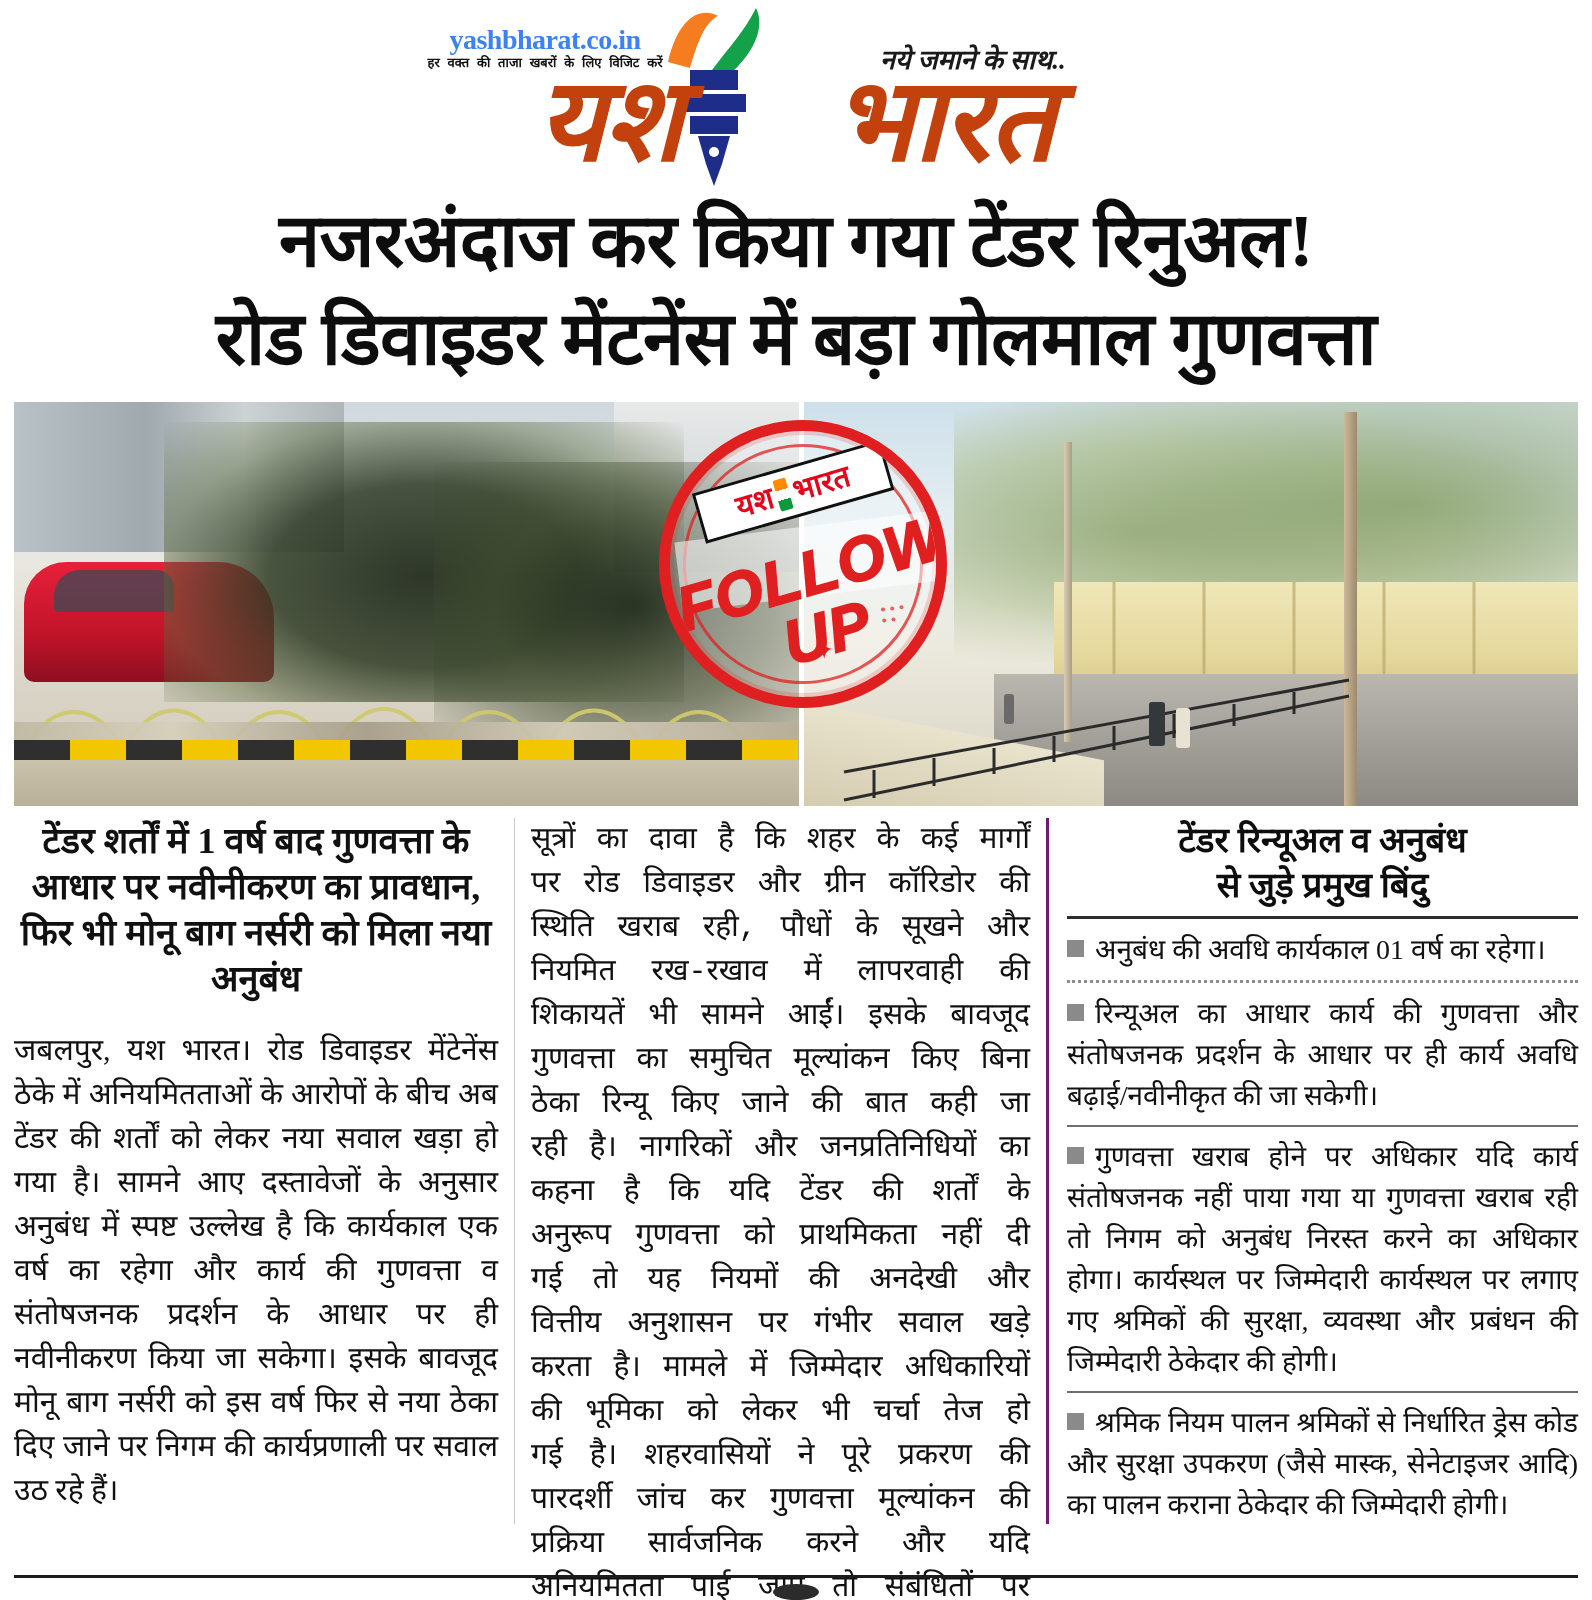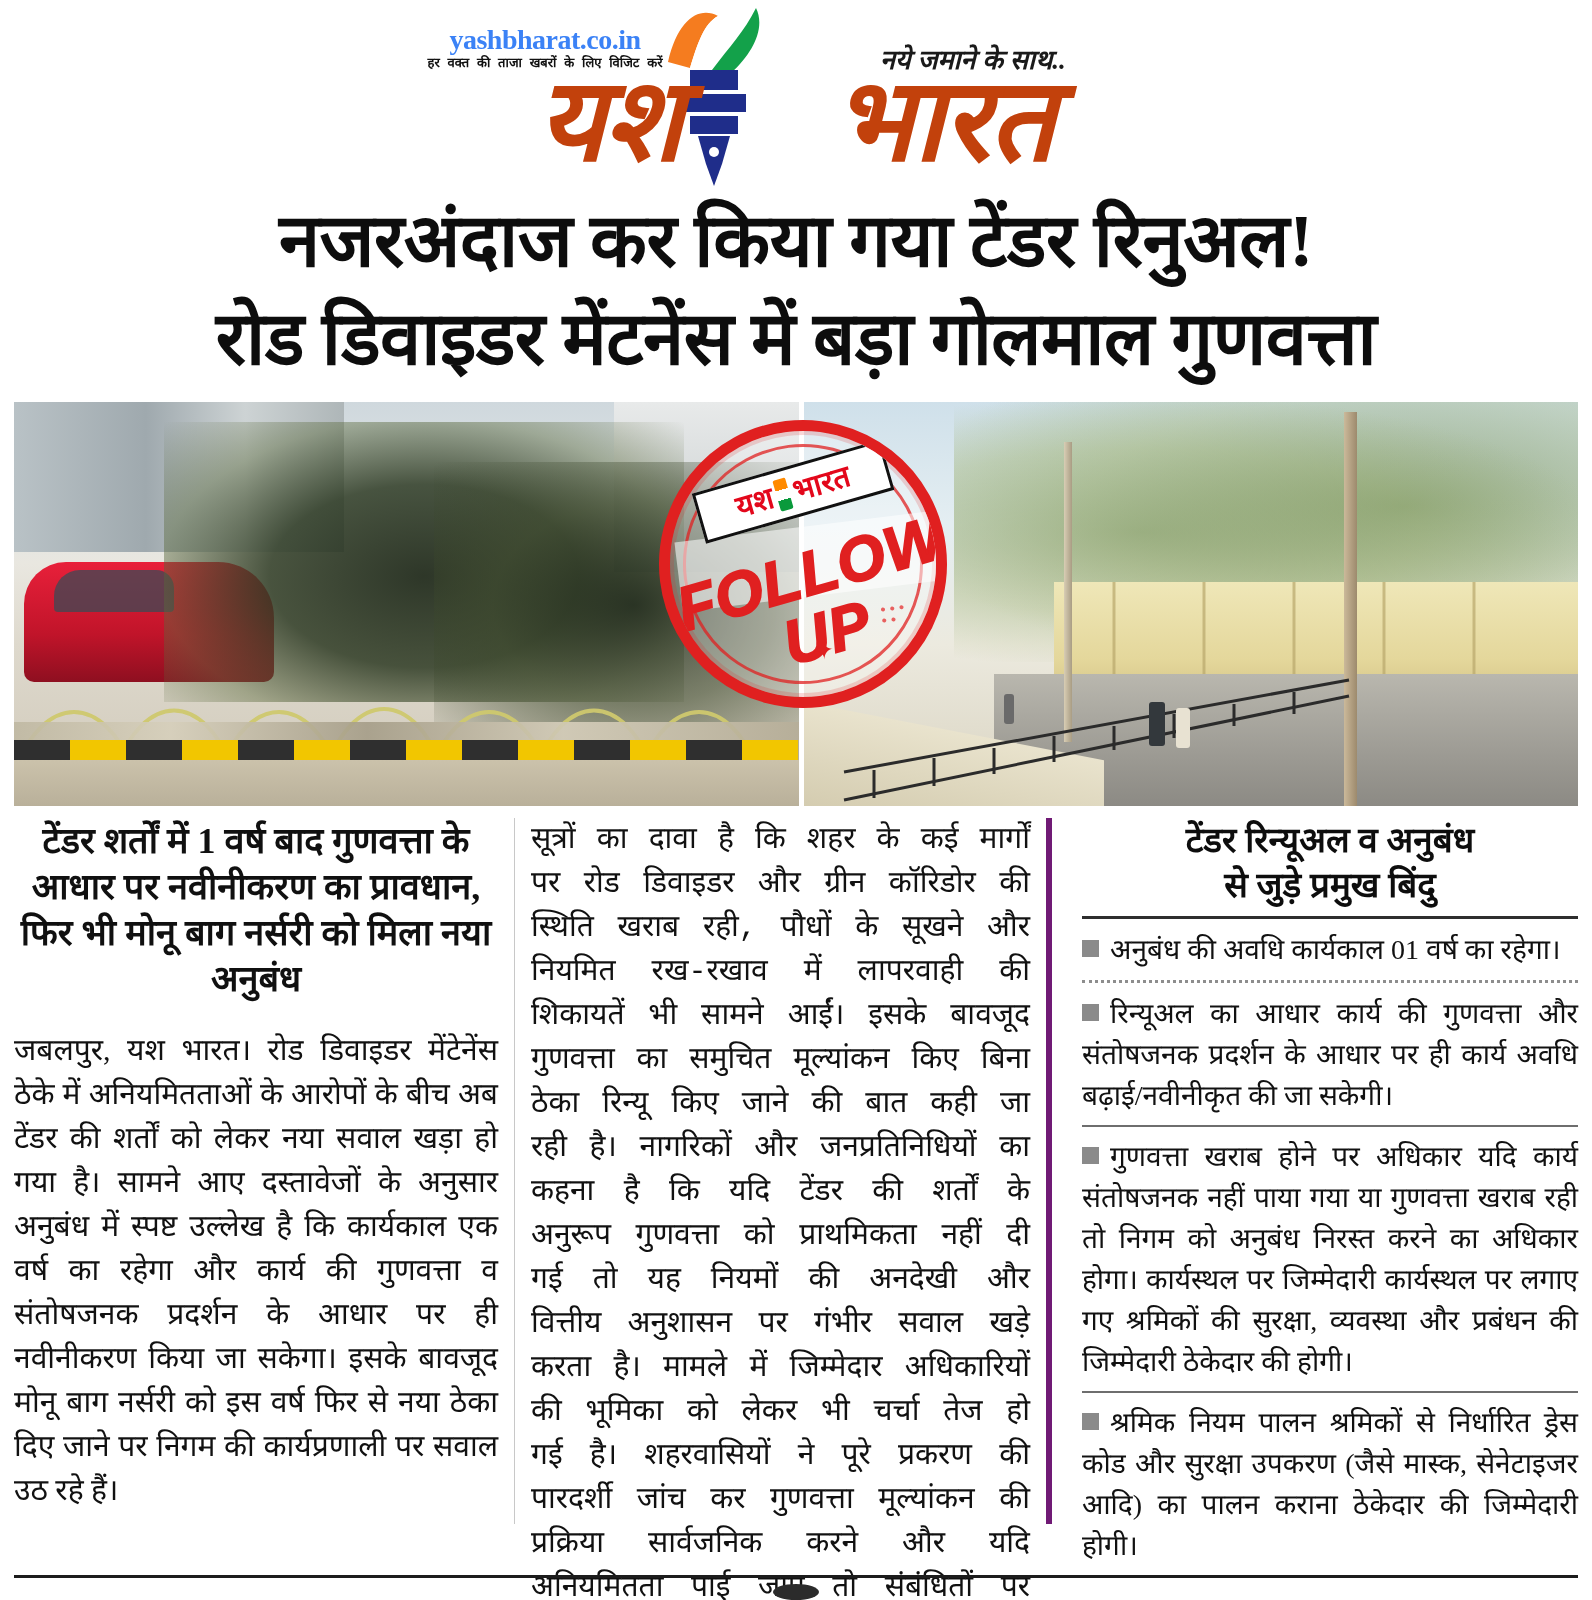--- a/index.html
+++ b/index.html
@@ -177,21 +177,21 @@
 
   
   .columns {
     display:flex;
     margin:12px 14px 0 14px;
     height:706px;
   }
   .col { position:relative; }
   .col-1 { width:500px; padding-right:16px; }
   .col-2 { width:532px; padding:0 16px; border-left:1px solid #c8c8c8; }
-  .col-3 { width:532px; padding-left:30px; border-left:6px solid #701a75; }
+  .col-3 { width:532px; padding-left:18px; border-left:3px solid #701a75; }
 
   .subhead {
     font-family:"Liberation Serif", serif;
     font-weight:bold;
     font-size:36px;
     line-height:46px;
     text-align:center;
     color:#101010;
     margin-bottom:26px;
   }

